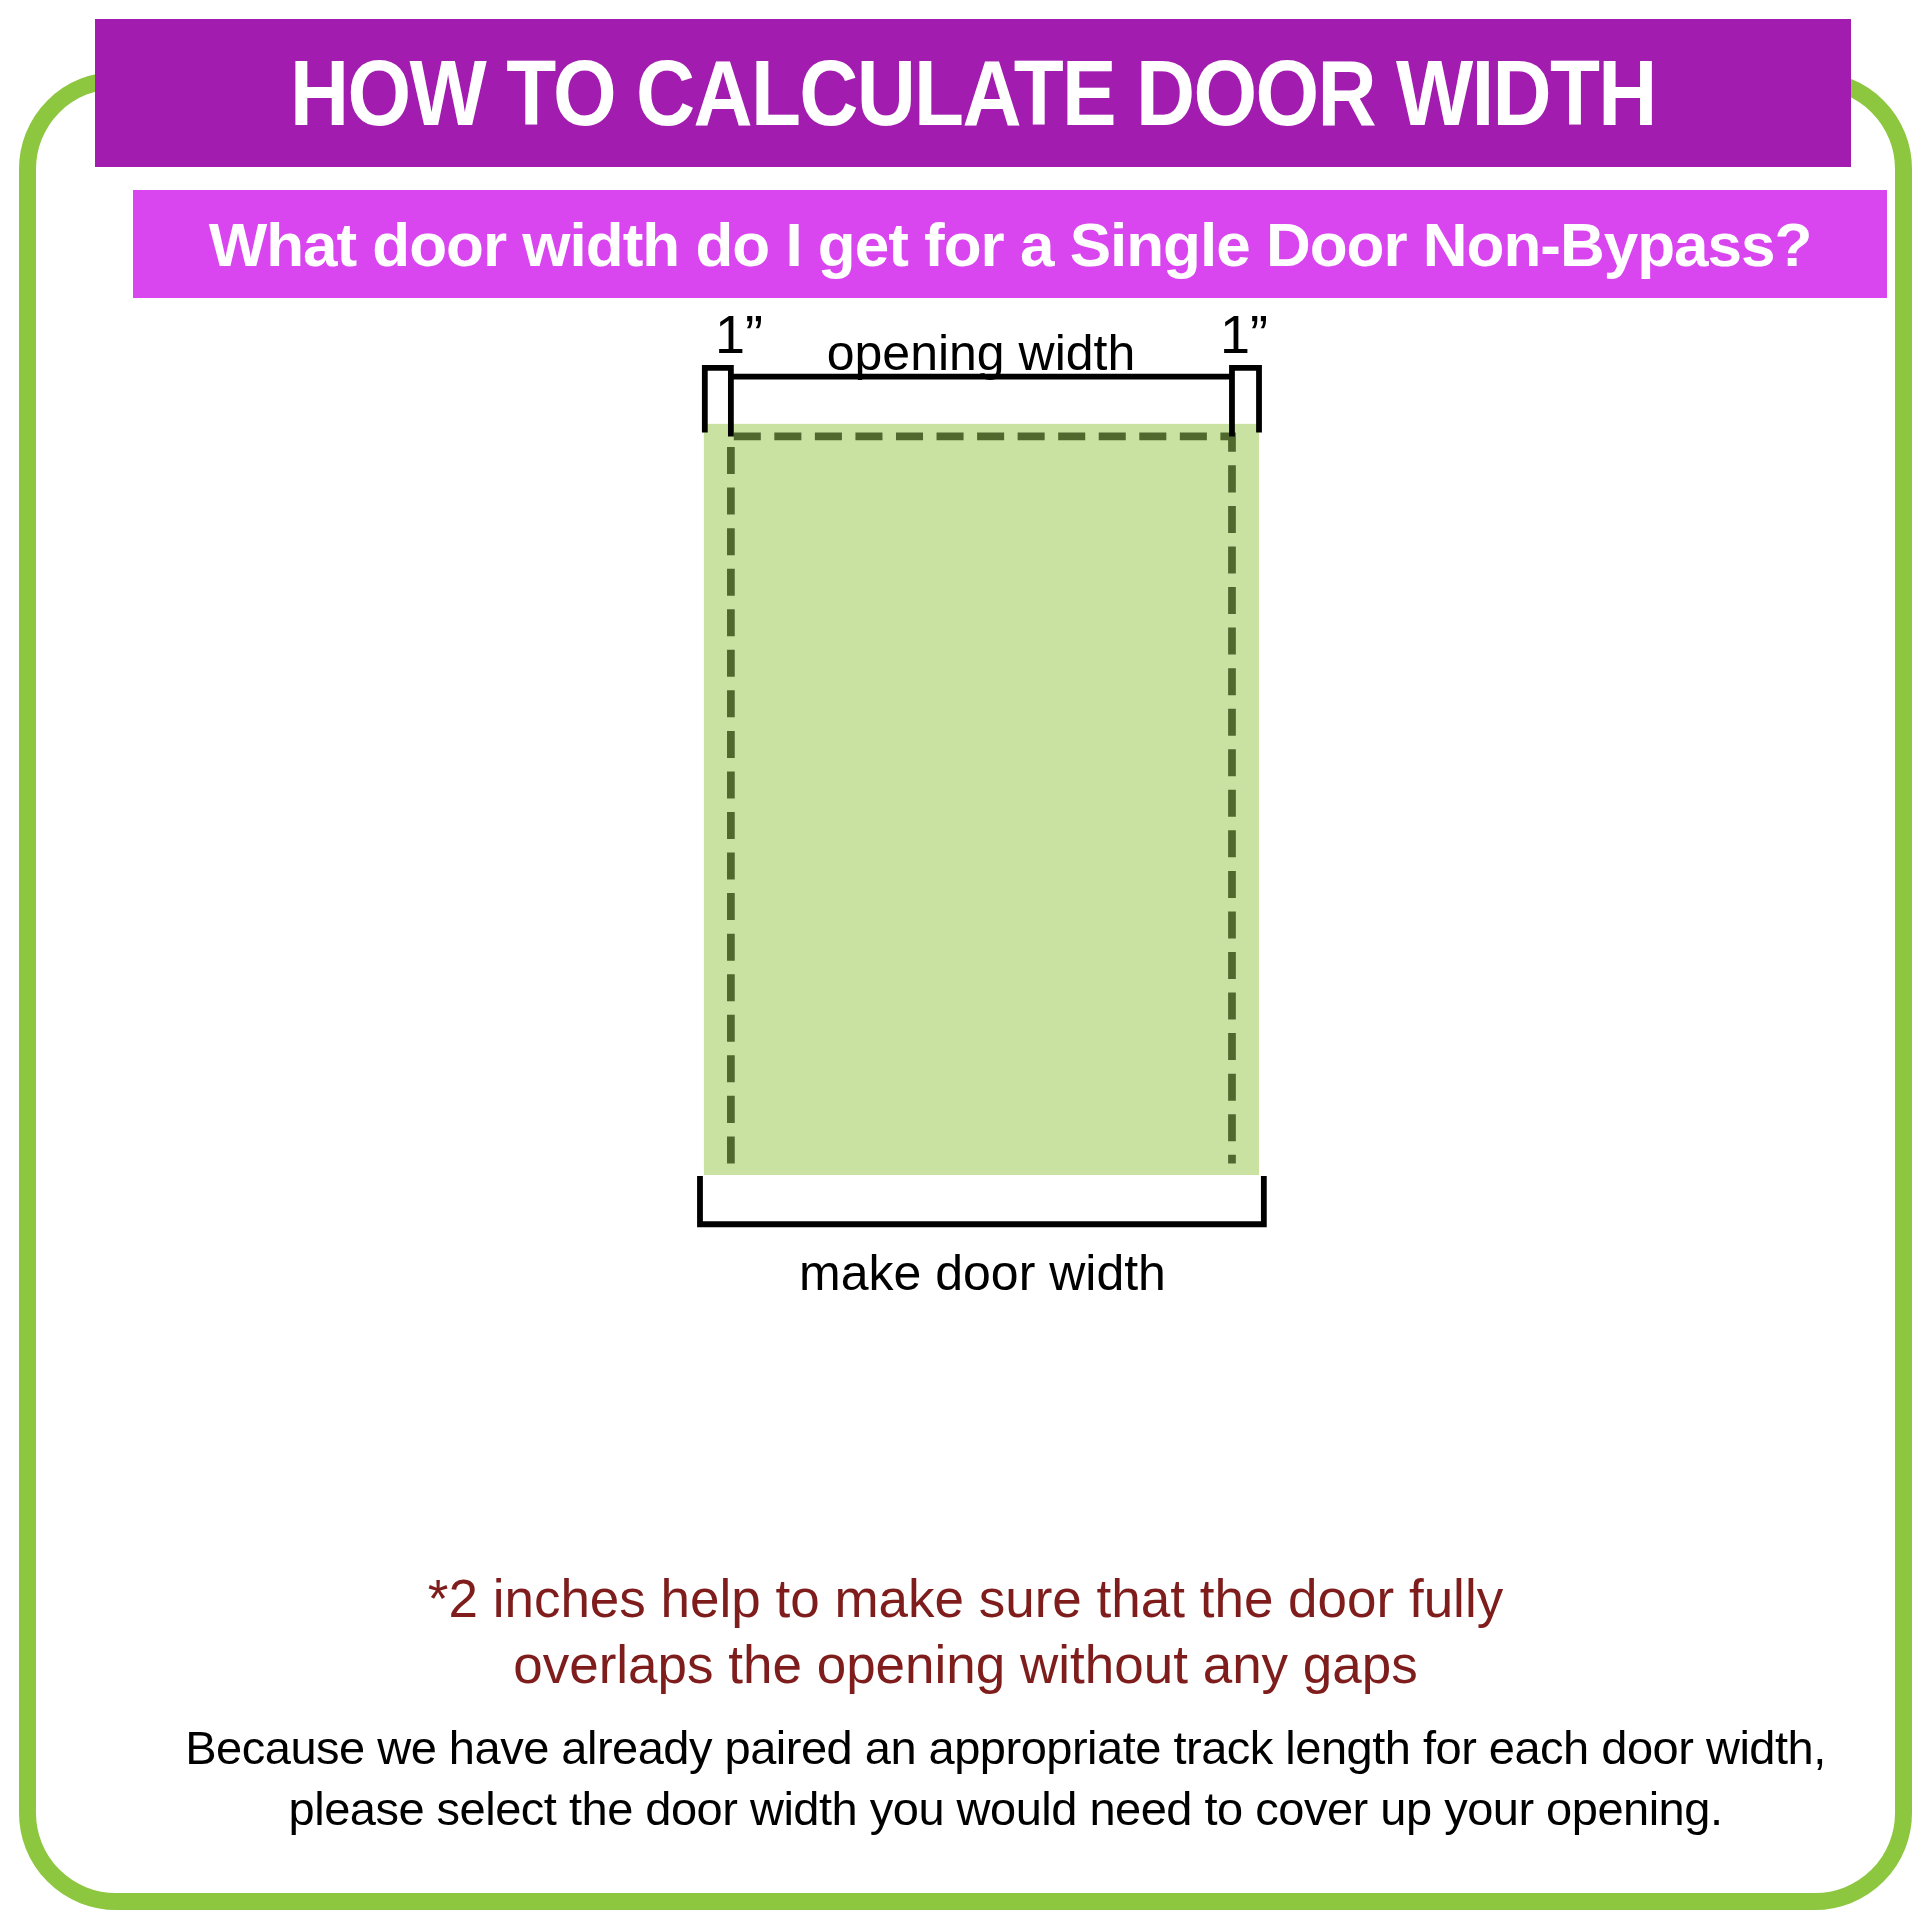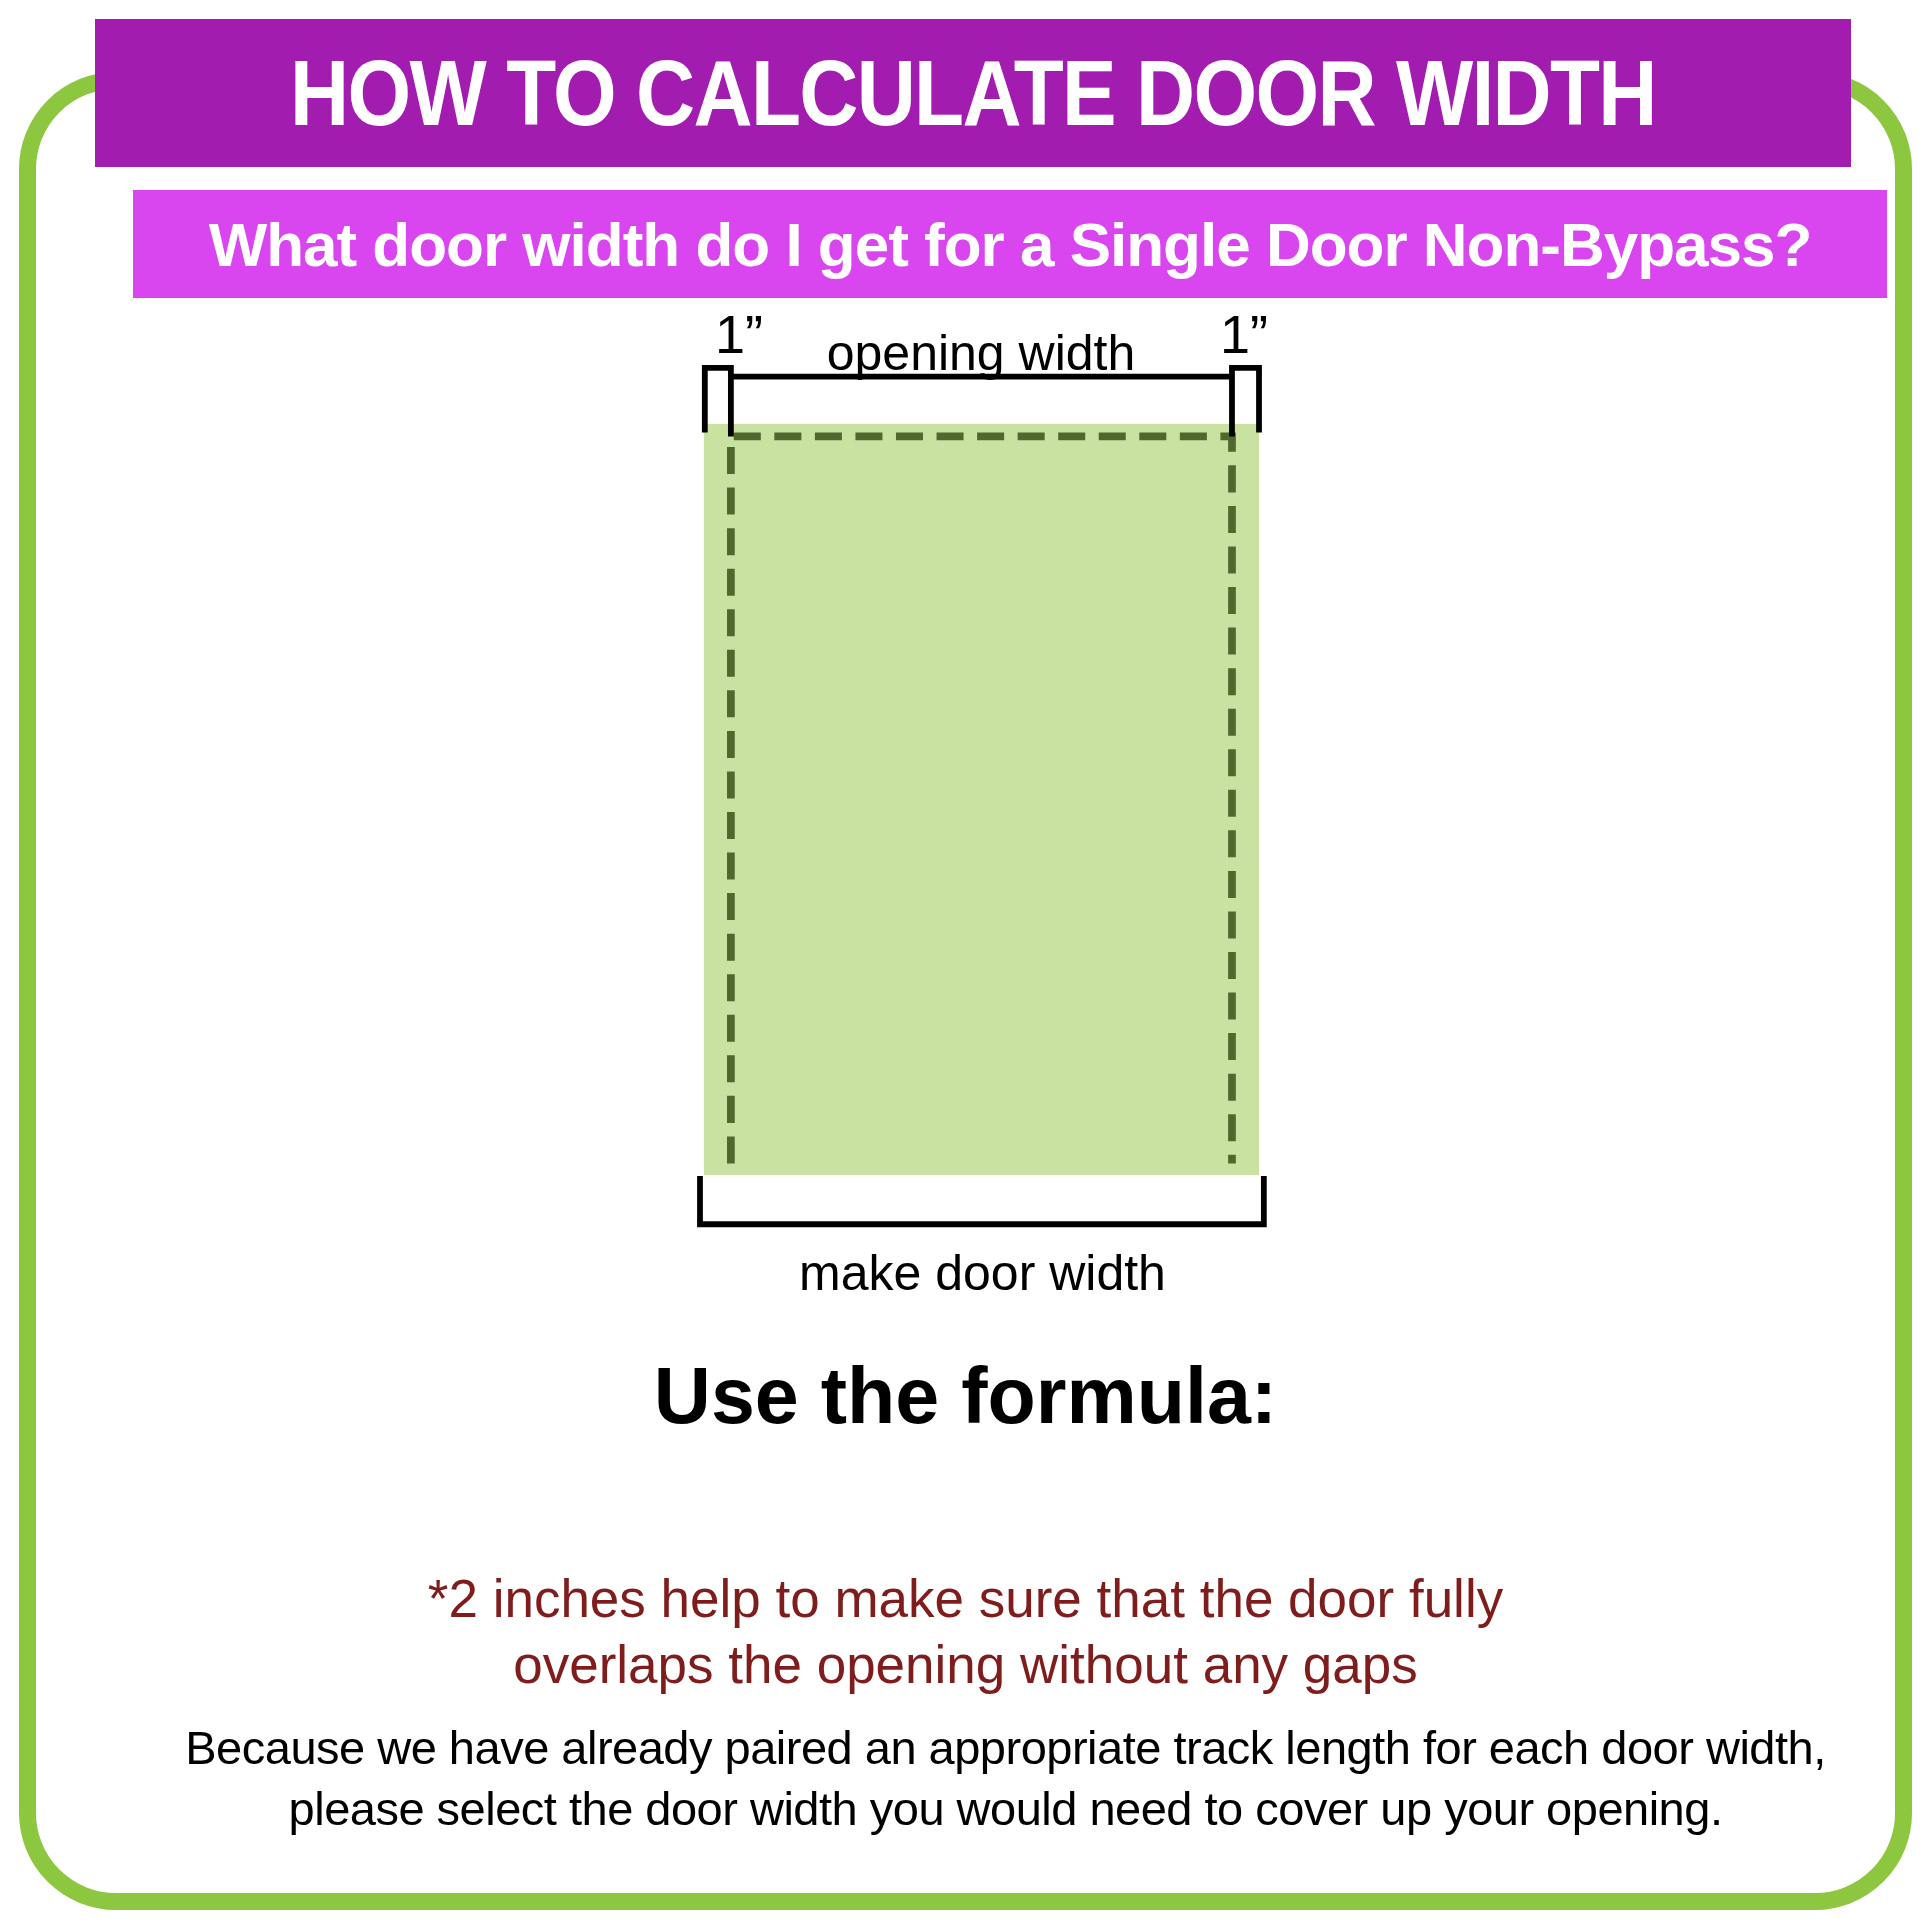--- a/index.html
+++ b/index.html
@@ -126,21 +126,20 @@
     <line x1="757" y1="390" x2="1276" y2="390" stroke="#000000" stroke-width="6"></line>
 
     <path d="M 725 1218 L 725 1268 L 1309 1268 L 1309 1218" fill="none" stroke="#000000" stroke-width="6"></path>
   </svg>
 
   <div class="diagram-label label-1-left">1”</div>
   <div class="diagram-label label-opening-width">opening width</div>
   <div class="diagram-label label-1-right">1”</div>
   <div class="diagram-label label-total-door-width">make door width</div>
 
-  <div class="formula-title">Use the formula:</div>
 
 
   <div class="footnote">
     <div>*2 inches help to make sure that the door fully</div>
     <div>overlaps the opening without any gaps</div>
   </div>
 
   <div class="closing">
     <div>Because we have already paired an appropriate track length for each door width,</div>
     <div>please select the door width you would need to cover up your opening.</div>

